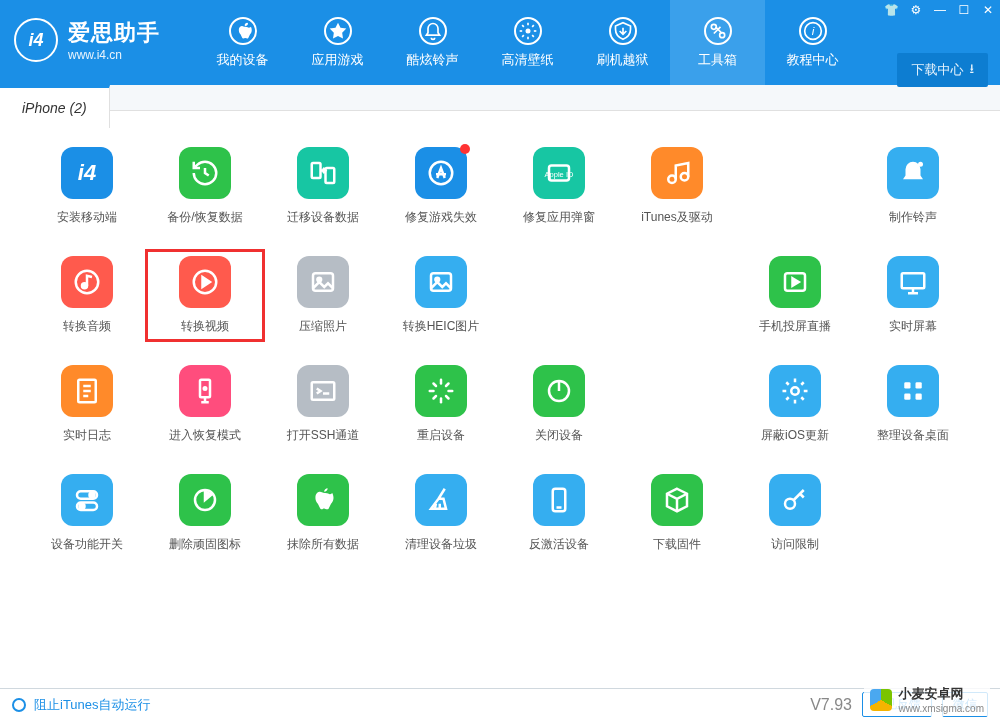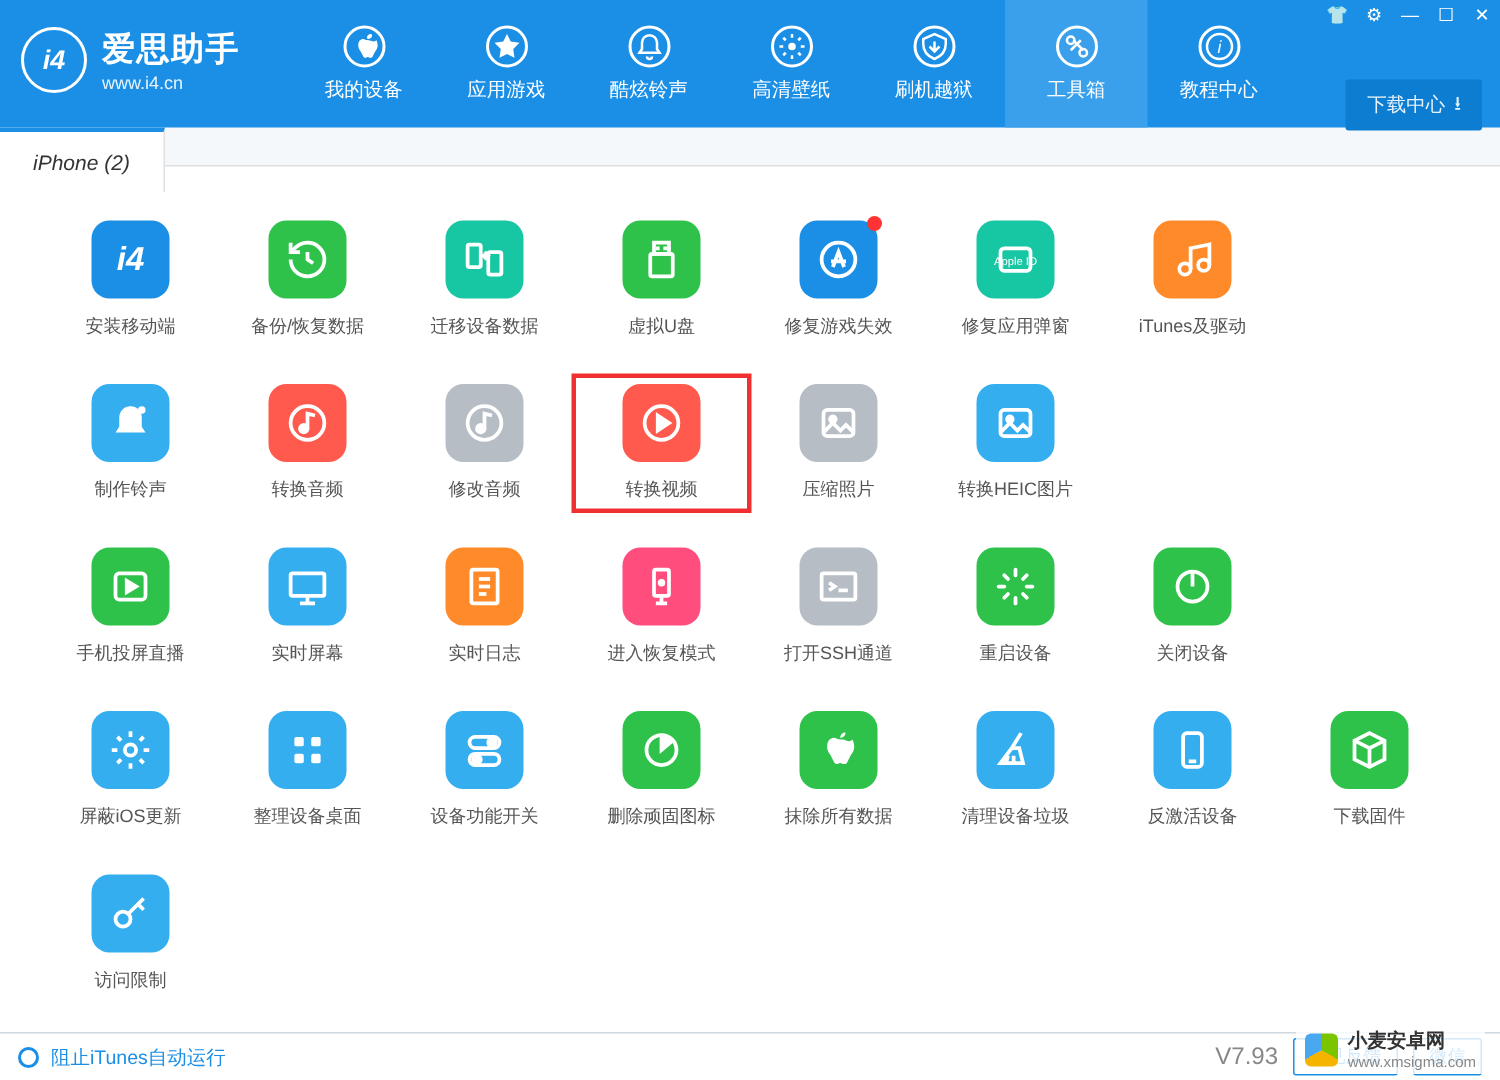--- a/index.html
+++ b/index.html
@@ -178,31 +178,20 @@
         <div class="tile c-teal">
           <svg width="30" height="30" viewBox="0 0 24 24" stroke="#fff" stroke-width="2" fill="none">
             <rect x="3" y="4" width="7" height="12" rx="1"></rect>
             <rect x="14" y="8" width="7" height="12" rx="1"></rect>
             <path d="M10 10h4M12 8l2 2-2 2"></path>
           </svg>
         </div>
         <div class="tool-label">迁移设备数据</div>
       </div>
       <div class="tool">
-        <div class="tile c-green">
-          <svg width="30" height="30" viewBox="0 0 24 24" stroke="#fff" stroke-width="2" fill="none">
-            <rect x="8" y="3" width="8" height="6"></rect>
-            <rect x="6" y="9" width="12" height="12" rx="1"></rect>
-            <line x1="10" y1="5" x2="10" y2="7"></line>
-            <line x1="14" y1="5" x2="14" y2="7"></line>
-          </svg>
-        </div>
-        <div class="tool-label">虚拟U盘</div>
-      </div>
-      <div class="tool">
         <div class="tile c-blue">
           <svg width="30" height="30" viewBox="0 0 24 24" stroke="#fff" stroke-width="2" fill="none">
             <circle cx="12" cy="12" r="9"></circle>
             <path d="M9 16l3-8 3 8M8 13h8"></path>
           </svg>
           <span class="dot"></span>
         </div>
         <div class="tool-label">修复游戏失效</div>
       </div>
       <div class="tool">
@@ -236,30 +225,20 @@
       </div>
       <div class="tool">
         <div class="tile c-red">
           <svg width="30" height="30" viewBox="0 0 24 24" stroke="#fff" stroke-width="2" fill="none">
             <circle cx="12" cy="12" r="9"></circle>
             <circle cx="10" cy="15" r="2" fill="#fff"></circle>
             <path d="M12 15V7l4 1"></path>
           </svg>
         </div>
         <div class="tool-label">转换音频</div>
-      </div>
-      <div class="tool">
-        <div class="tile c-gray">
-          <svg width="30" height="30" viewBox="0 0 24 24" stroke="#fff" stroke-width="2" fill="none">
-            <circle cx="12" cy="12" r="9"></circle>
-            <circle cx="10" cy="15" r="2" fill="#fff"></circle>
-            <path d="M12 15V7l4 1"></path>
-          </svg>
-        </div>
-        <div class="tool-label">修改音频</div>
       </div>
       <div class="tool highlighted">
         <div class="tile c-red">
           <svg width="30" height="30" viewBox="0 0 24 24" stroke="#fff" stroke-width="2" fill="none">
             <circle cx="12" cy="12" r="9"></circle>
             <path d="M10 8l6 4-6 4z" fill="#fff"></path>
           </svg>
         </div>
         <div class="tool-label">转换视频</div>
       </div>

